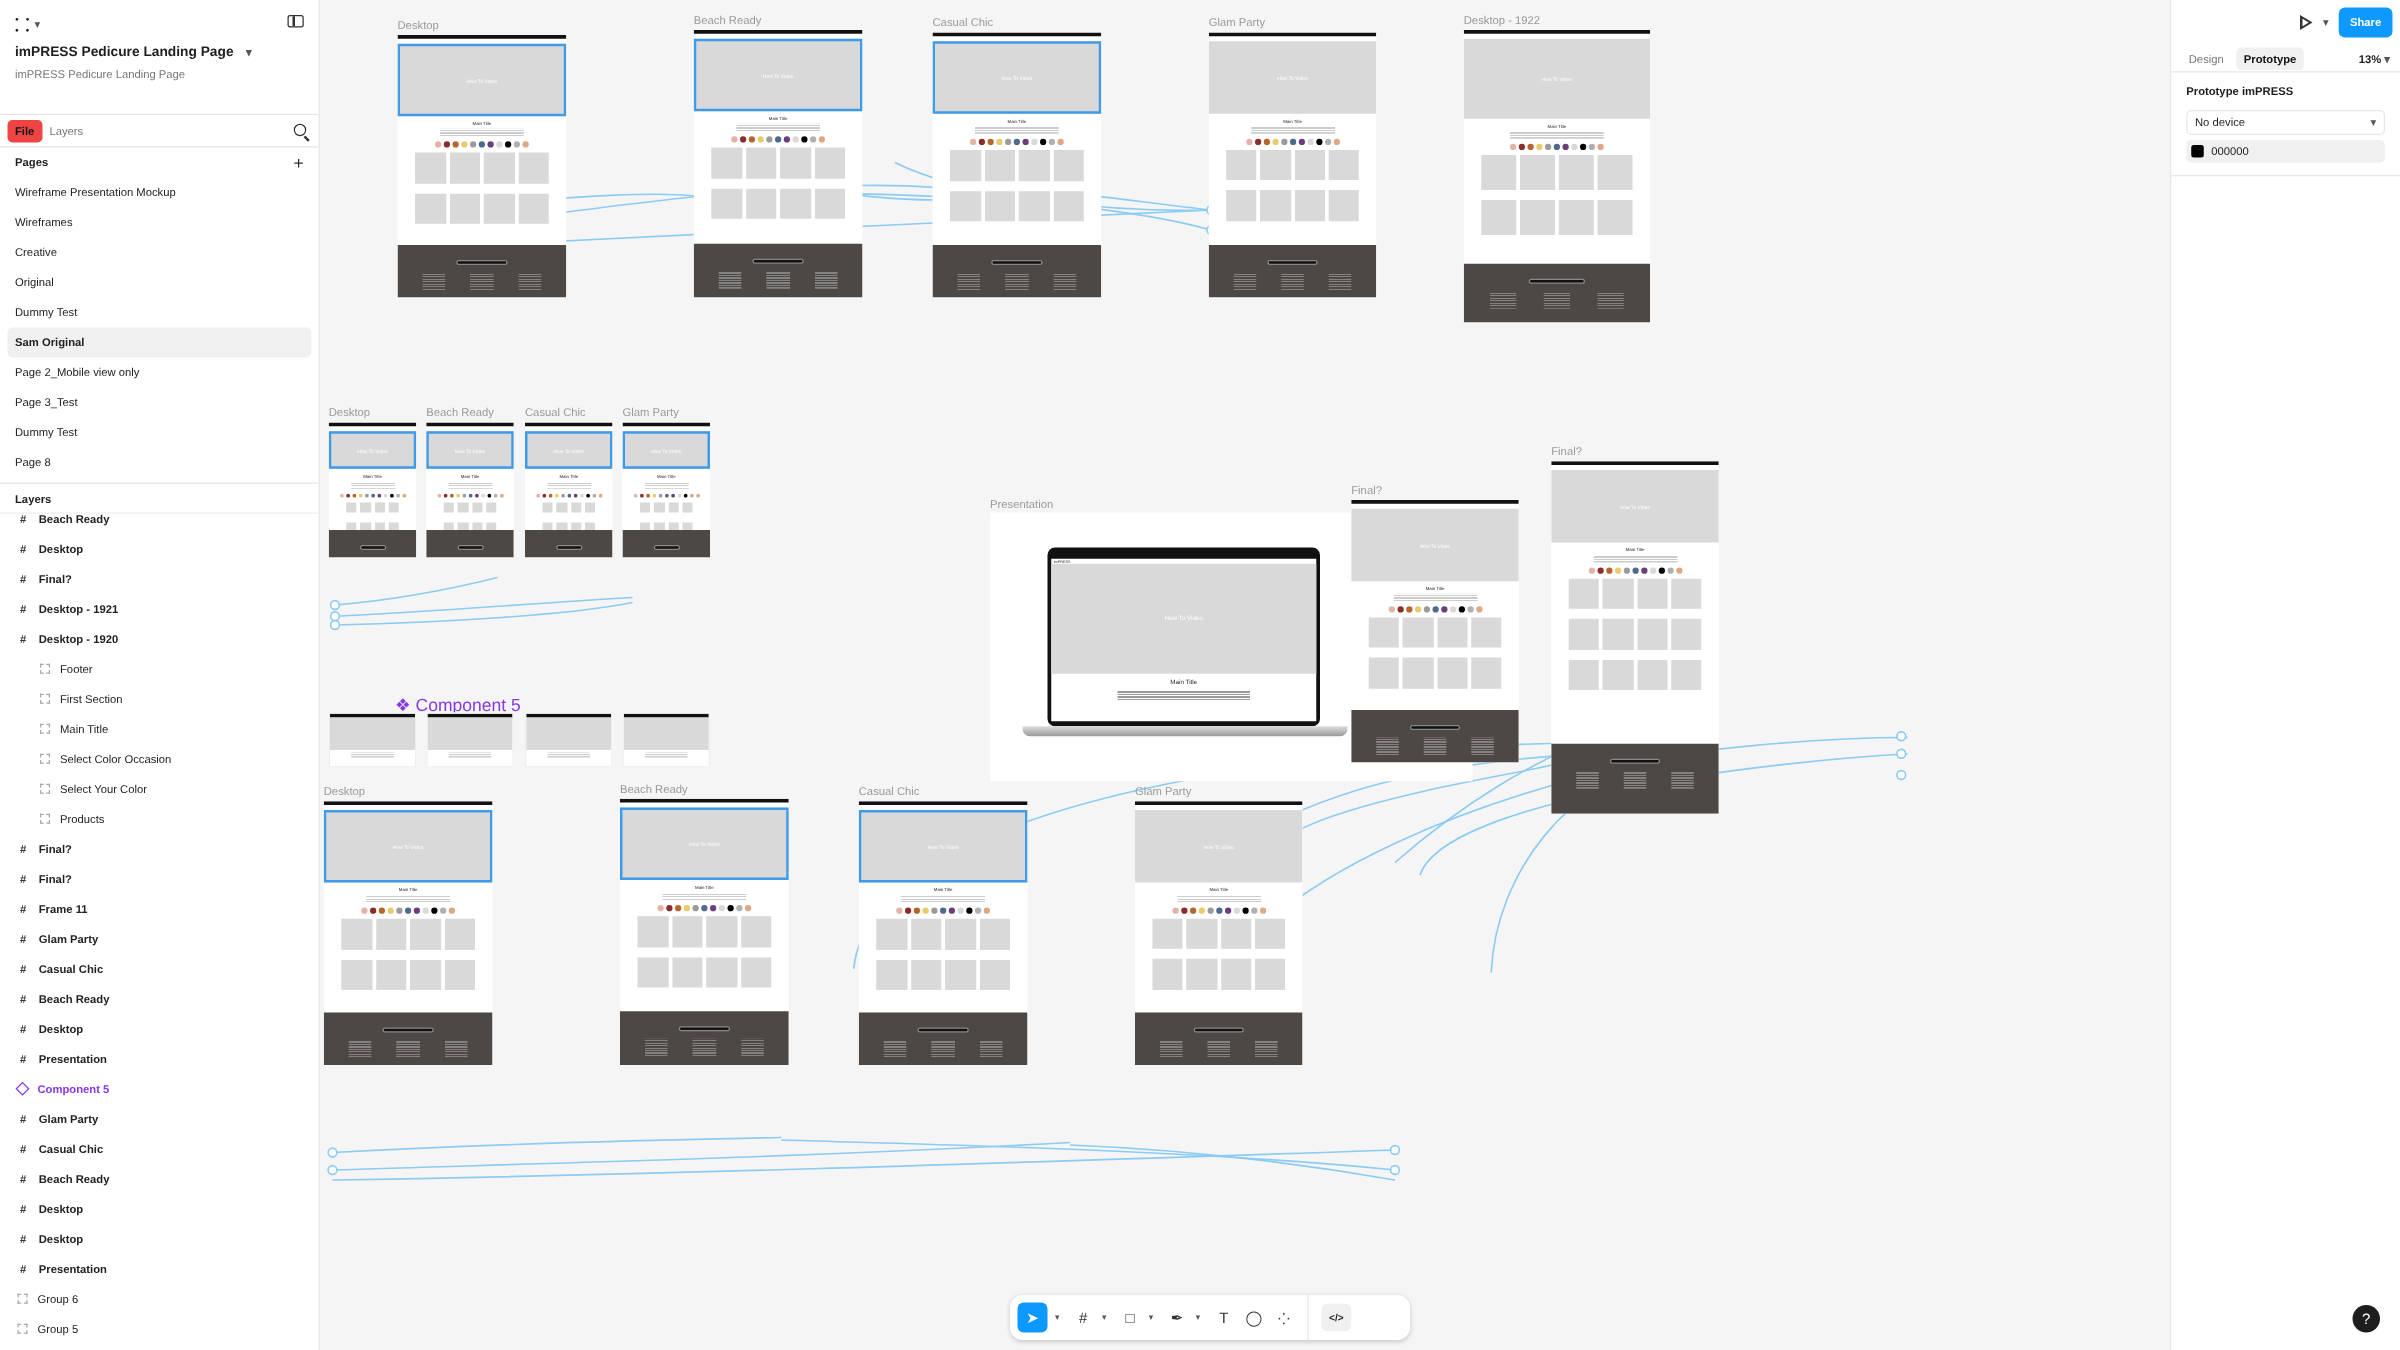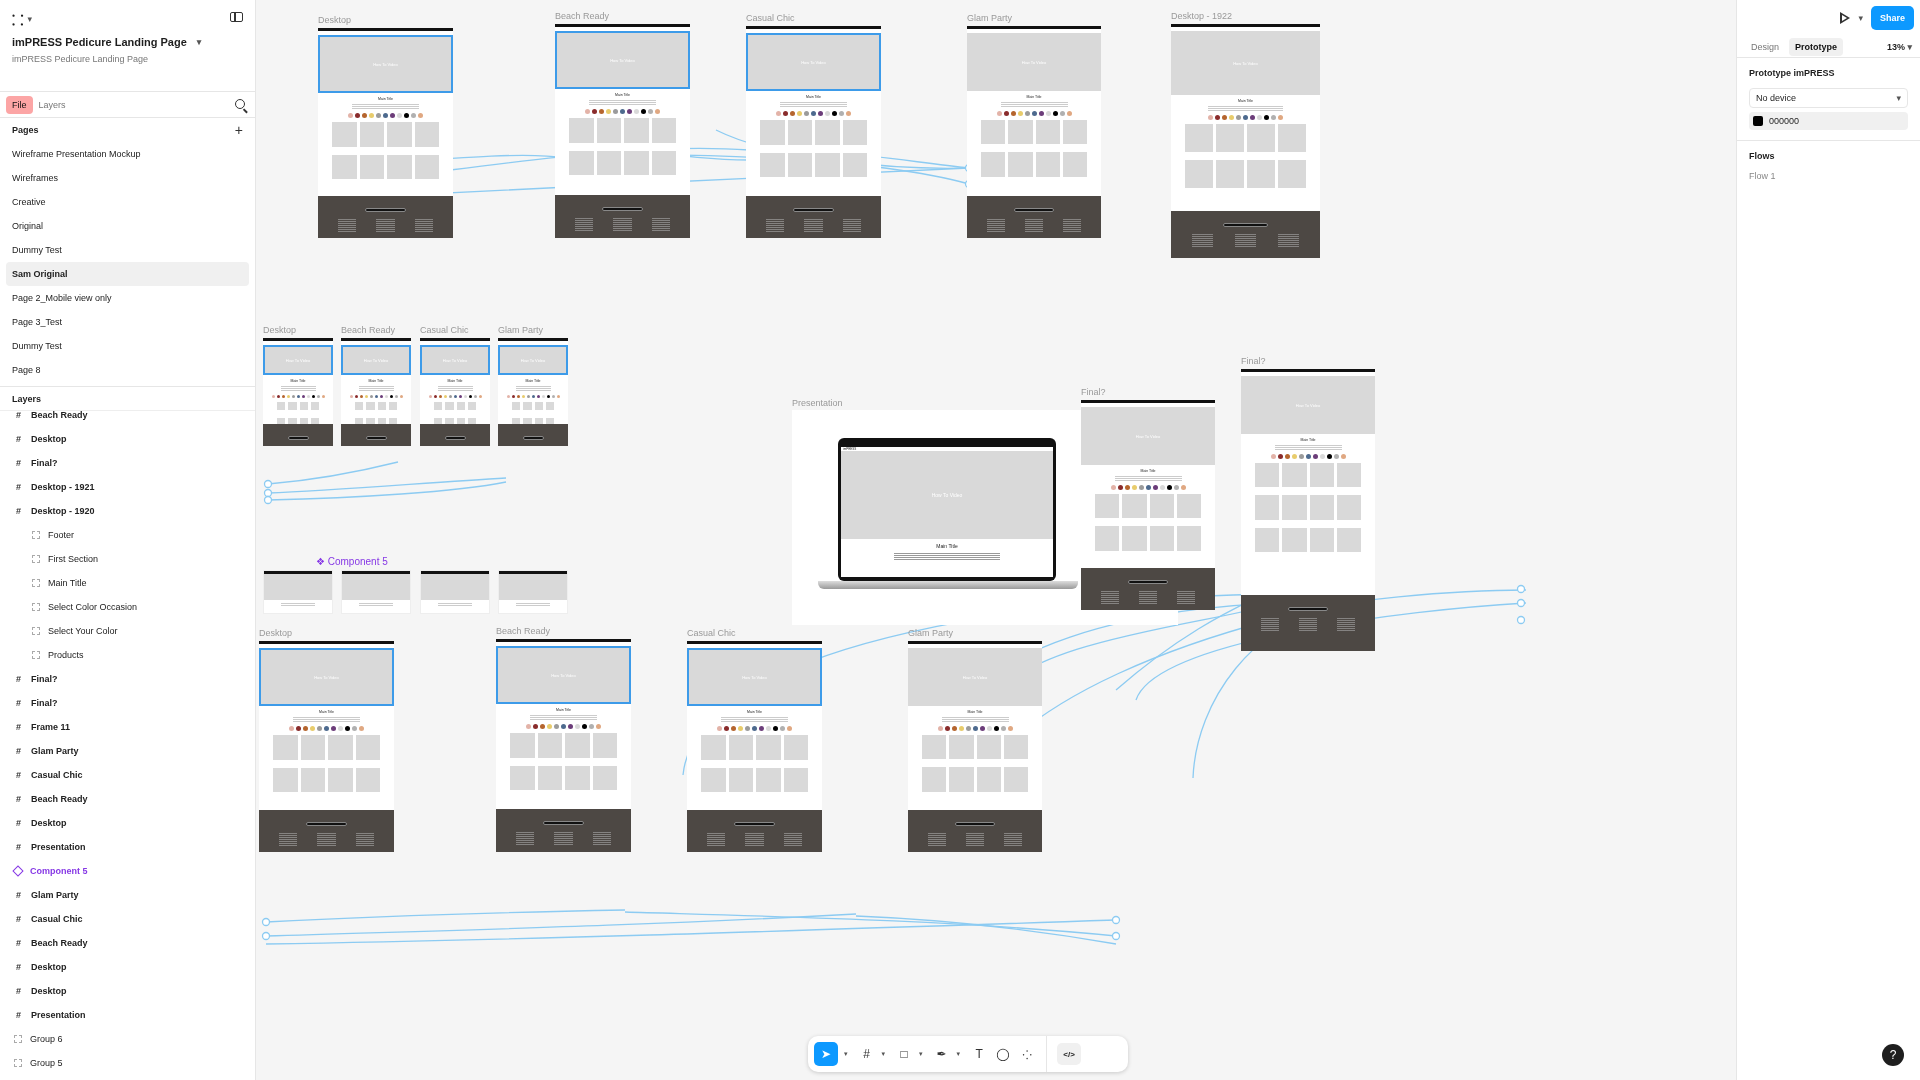--- a/index.html
+++ b/index.html
@@ -11,21 +11,21 @@
   .lhead { height: 92px; padding: 12px 12px 0 12px; position: relative; border-bottom: 1px solid #e6e6e6; }
   .logo-row { display: flex; align-items: center; gap: 4px; height: 14px; }
   .logo { font-size: 14px; font-weight: bold; }
   .chev { font-size: 9px; color: #555; }
   .panel-toggle { position: absolute; right: 12px; top: 12px; width: 13px; height: 10px; border: 1.5px solid #333; border-radius: 2px; }
   .panel-toggle::after { content: ""; position: absolute; left: 3px; top: 0; width: 1.5px; height: 100%; background: #333; }
   .file-title { margin-top: 10px; font-size: 11px; font-weight: bold; display: flex; align-items: center; gap: 10px; }
   .file-sub { margin-top: 6px; font-size: 9px; color: #777; }
   .tabs { height: 26px; display: flex; align-items: center; padding: 0 6px; border-bottom: 1px solid #e6e6e6; position: relative; margin-top: 0; }
   .tab { font-size: 9px; padding: 4px 6px; border-radius: 4px; color: #777; }
-  .tab.active { background: #fca5a5; color: #111; font-weight: normal; }
+  .tab.active { background: #ef4444; color: #111; font-weight: bold; }
   .search-ic { position: absolute; right: 10px; top: 7px; width: 10px; height: 10px; border: 1.5px solid #333; border-radius: 50%; }
   .search-ic::after { content: ""; position: absolute; right: -4px; bottom: -3px; width: 5px; height: 1.5px; background: #333; transform: rotate(45deg); }
   .sec-h { height: 24px; display: flex; align-items: center; justify-content: space-between; padding: 0 12px; font-size: 9px; font-weight: bold; }
   .plus { font-size: 14px; font-weight: normal; color: #333; }
   .pages { border-bottom: 1px solid #e6e6e6; padding-bottom: 4px; }
   .page-item { height: 24px; display: flex; align-items: center; padding: 0 12px; font-size: 9px; color: #222; margin: 0 6px; border-radius: 4px; padding-left: 6px; }
   .page-item.active { background: #f0f0f0; font-weight: bold; }
   .layers { padding-top: 0; }
   .layer { height: 24px; display: flex; align-items: center; padding-left: 14px; font-size: 9px; font-weight: bold; color: #222; gap: 8px; }
   .layer.child { padding-left: 32px; font-weight: normal; }
@@ -68,21 +68,21 @@
   .frame .dot { width: 5px; height: 5px; border-radius: 50%; }
   .frame .grid { display: grid; grid-template-columns: repeat(4, 1fr); gap: 2px 3px; padding: 0 14px 0 14px; }
   .frame .card { background: #d9d9d9; aspect-ratio: 1 / 1; margin-bottom: 6px; }
   .frame .footer { position: absolute; left: 0; right: 0; bottom: 0; background: #4d4844; }
   .frame .footer .pill { width: 30%; height: 4px; background: #111; margin: 12px auto 0; border-radius: 2px; border: 1px solid #888; }
   .frame .footer .cols { display: flex; justify-content: space-around; margin-top: 6px; padding: 0 10px; }
   .frame .footer .col { width: 16%; height: 14px; background: repeating-linear-gradient(#4d4844 0 1px, #aaa 1px 2px); opacity: .6; }
 
   .flow-tag { position: absolute; background: #bde3ff; color: #1e1e1e; font-size: 9px; font-weight: bold; padding: 4px 6px; border-radius: 3px; display: flex; align-items: center; gap: 6px; }
   .flow-tag .fi { width: 9px; height: 9px; border: 1px solid #333; border-radius: 2px; }
-  .comp-label { position: absolute; font-size: 10px; color: #8638e5; }
+  .comp-label { position: absolute; font-size: 14px; color: #8638e5; }
   .present { position: absolute; background: #fff; }
 
   .conn { position: absolute; left: 0; top: 0; pointer-events: none; }
 
   
   .toolbar { position: absolute; left: 808px; top: 1036px; width: 320px; height: 36px; background: #fff; border-radius: 10px; box-shadow: 0 1px 4px rgba(0,0,0,.18); display: flex; align-items: center; padding: 0 6px; gap: 6px; }
   .tb { height: 24px; display: flex; align-items: center; justify-content: center; font-size: 12px; color: #333; border-radius: 5px; min-width: 18px; }
   .tb.sel { background: #0d99ff; color: #fff; width: 24px; }
   .tb-chev { font-size: 7px; color: #555; margin-right: 4px; }
   .tb-div { width: 1px; height: 36px; background: #e6e6e6; margin: 0 4px; }
@@ -968,24 +968,20 @@
       <div class="rsec-h">Prototype imPRESS</div>
       <div class="select">
         <span>No device</span>
         <span class="chev">▾</span>
       </div>
       <div class="colorfield">
         <span class="swatch" style="background:#000;"></span>
         <span>000000</span>
       </div>
     </div>
-    <div class="rsec" style="border-bottom:none;">
-      <div class="rsec-h">Flows</div>
-      <div class="flow-item">Flow 1</div>
-    </div>
     <div class="help">?</div>
   </aside>
 
   <div class="toolbar">
     <span class="tb sel">
         <span>➤</span>
       </span>
     <span class="tb-chev">▾</span>
     <span class="tb">
         <span>#</span>

